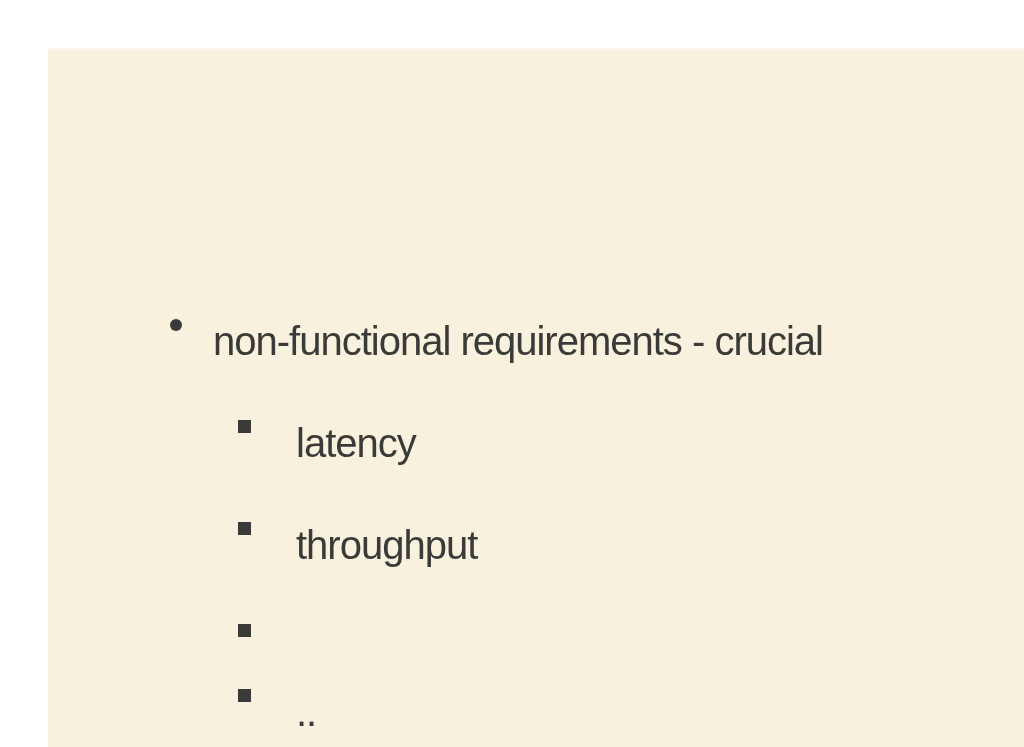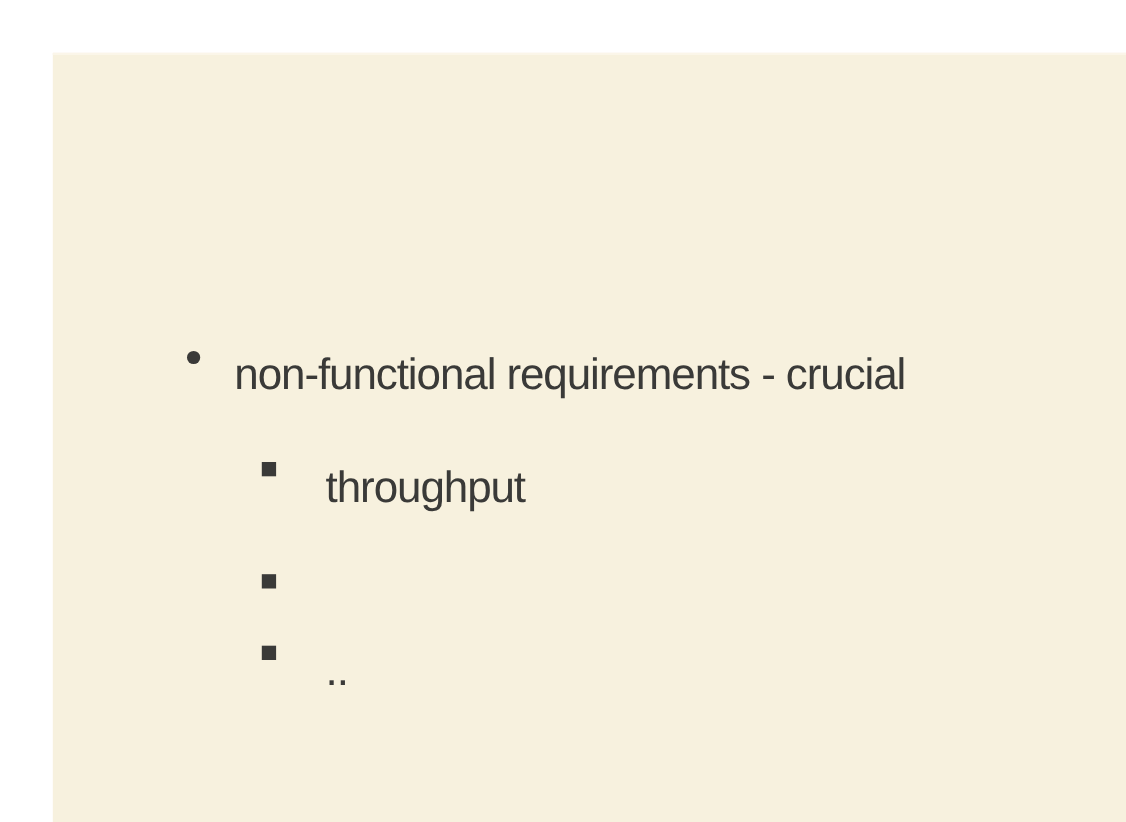--- a/index.html
+++ b/index.html
@@ -84,20 +84,24 @@
 
 <div class="slide">
 
   <div class="content">
 
     <div class="row">
       <span class="bullet-disc"></span>
       <span>non-functional requirements - crucial</span>
     </div>
 
+    <div class="row sub-row">
+      <span class="bullet-square"></span>
+      <span class="sub-text">latency</span>
+    </div>
 
     <div class="row sub-row">
       <span class="bullet-square"></span>
       <span class="sub-text">throughput</span>
     </div>
 
     <div class="row sub-row">
       <span class="bullet-square"></span>
     </div>
 

